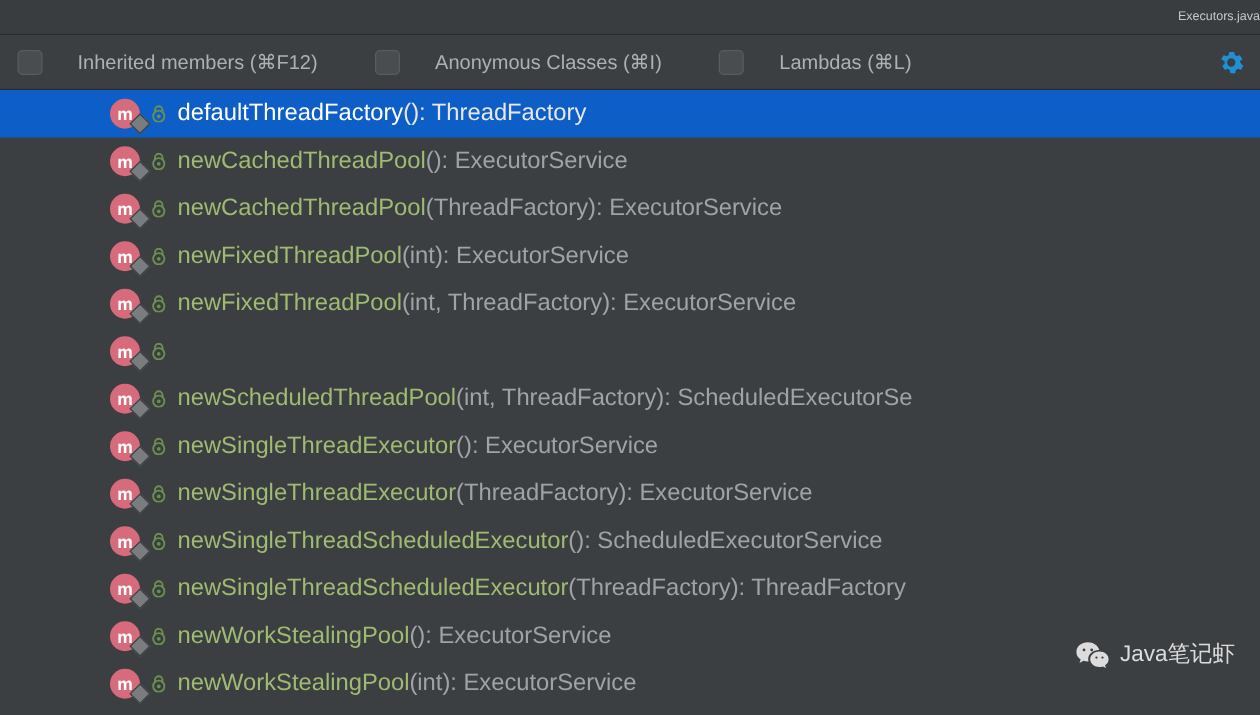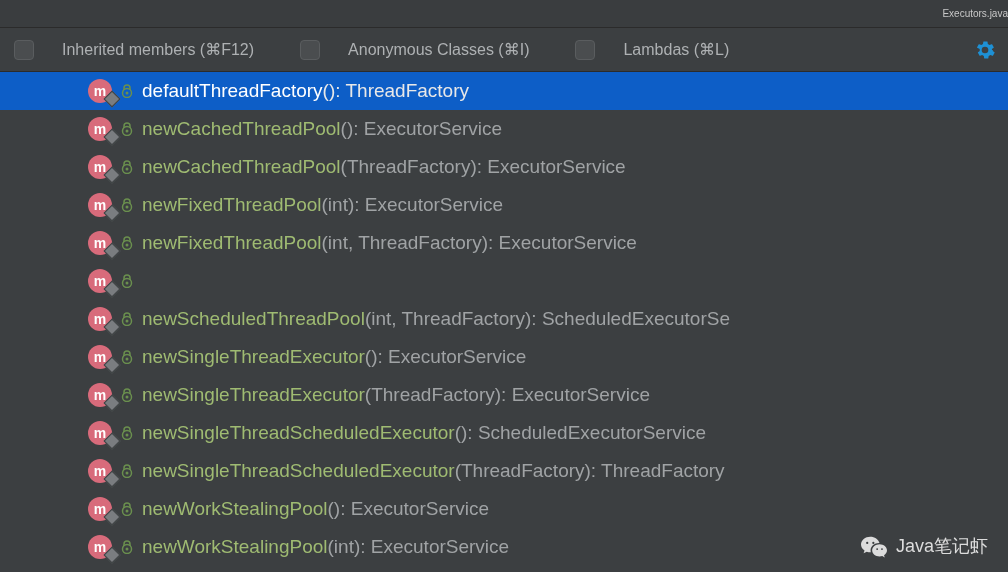--- a/index.html
+++ b/index.html
@@ -133,21 +133,21 @@
       color: #a0a3a5;
     }
     .list-item.selected .method-return {
       color: #e8e8e8;
     }
     .method-text {
       display: inline;
     }
     .watermark {
       position: absolute;
-      bottom: 12px;
+      bottom: 35px;
       right: 20px;
       display: flex;
       align-items: center;
       gap: 8px;
       color: #dcdcdc;
       font-size: 18px;
       pointer-events: none;
     }
     .wechat-icon {
       width: 28px;

